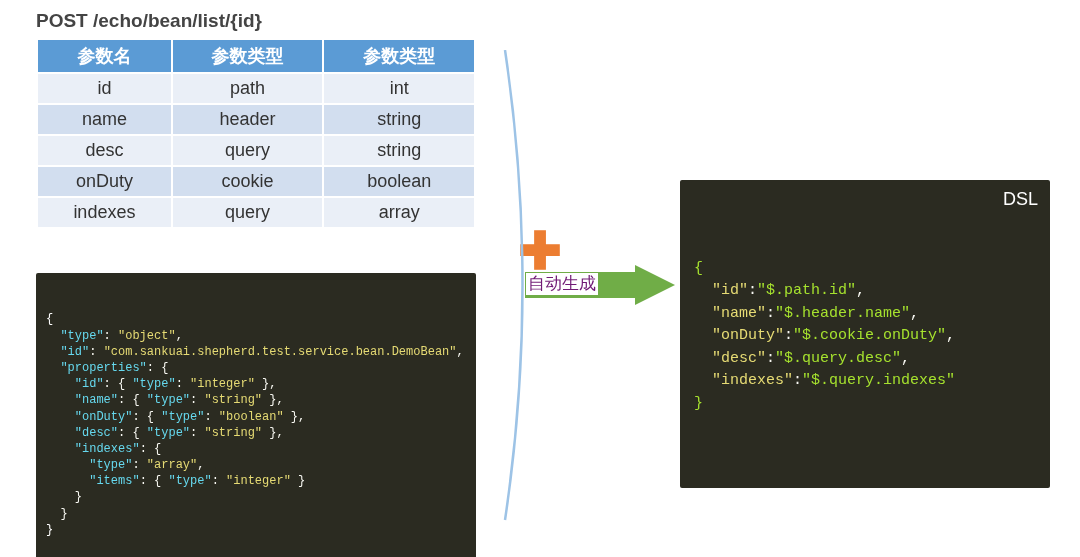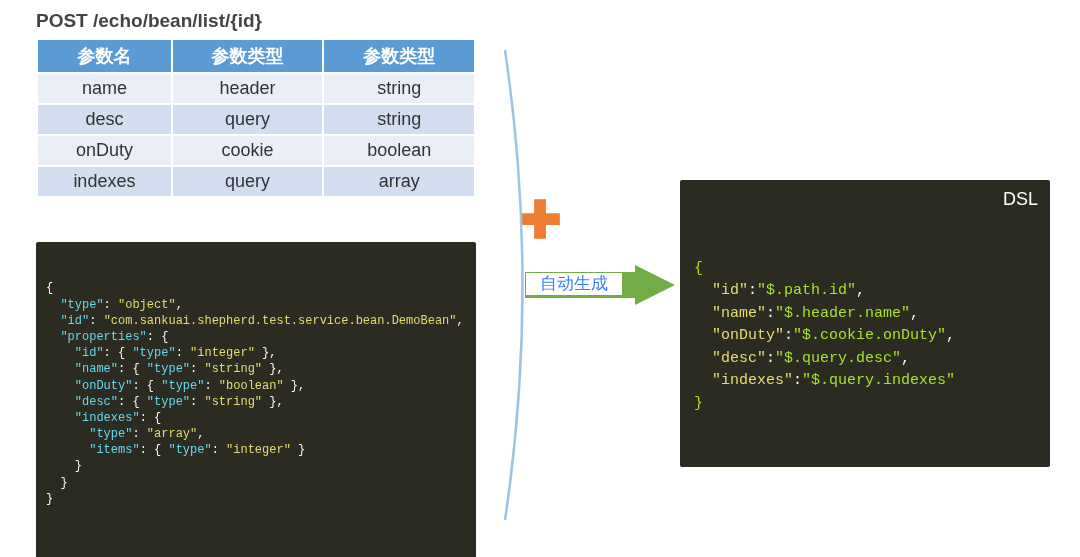--- a/index.html
+++ b/index.html
@@ -75,21 +75,21 @@
   .code-block .key { color: #66d9ef; }
   .code-block .str { color: #e6db74; }
   .code-block .punct { color: #f8f8f2; }
   .code-block .brace { color: #fff; }
   .dsl-block {
     position: absolute;
     right: 30px;
     top: 180px;
     width: 370px;
     font-size: 15px;
-    padding: 10px 14px 7px 14px;
+    padding: 10px 14px 28px 14px;
     line-height: 1.5;
   }
   .dsl-block .key { color: #e6db74; }
   .dsl-block .str { color: #a6e22e; }
   .dsl-block .brace { color: #a6e22e; }
   .dsl-block .punct { color: #f8f8f2; }
   .dsl-label {
     position: absolute;
     right: 12px;
     top: 6px;
@@ -103,23 +103,23 @@
     top: 50px;
     width: 175px;
     height: 480px;
   }
   .arrow-wrap svg { position: absolute; left: 0; top: 0; }
   .arrow-label {
     position: absolute;
     left: 525px;
     top: 272px;
     background: #fff;
-    color: #3b82f6;
+    color: #701a75;
     font-size: 17px;
-    padding: 0 14px;
+    padding: 0 2px;
     border: 1px solid #70ad47;
     height: 24px;
     line-height: 22px;
     z-index: 5;
   }
 </style>
 </head>
 <body>
 
 <div class="container">
@@ -128,20 +128,25 @@
 
   <table class="params-table">
     <thead>
         <tr id="table-head-row">
           <th>参数名</th>
           <th>参数类型</th>
           <th>参数类型</th>
         </tr>
       </thead>
     <tbody id="table-body">
+        <tr>
+          <td>id</td>
+          <td>path</td>
+          <td>int</td>
+        </tr>
         <tr>
           <td>name</td>
           <td>header</td>
           <td>string</td>
         </tr>
         <tr>
           <td>desc</td>
           <td>query</td>
           <td>string</td>
         </tr>

